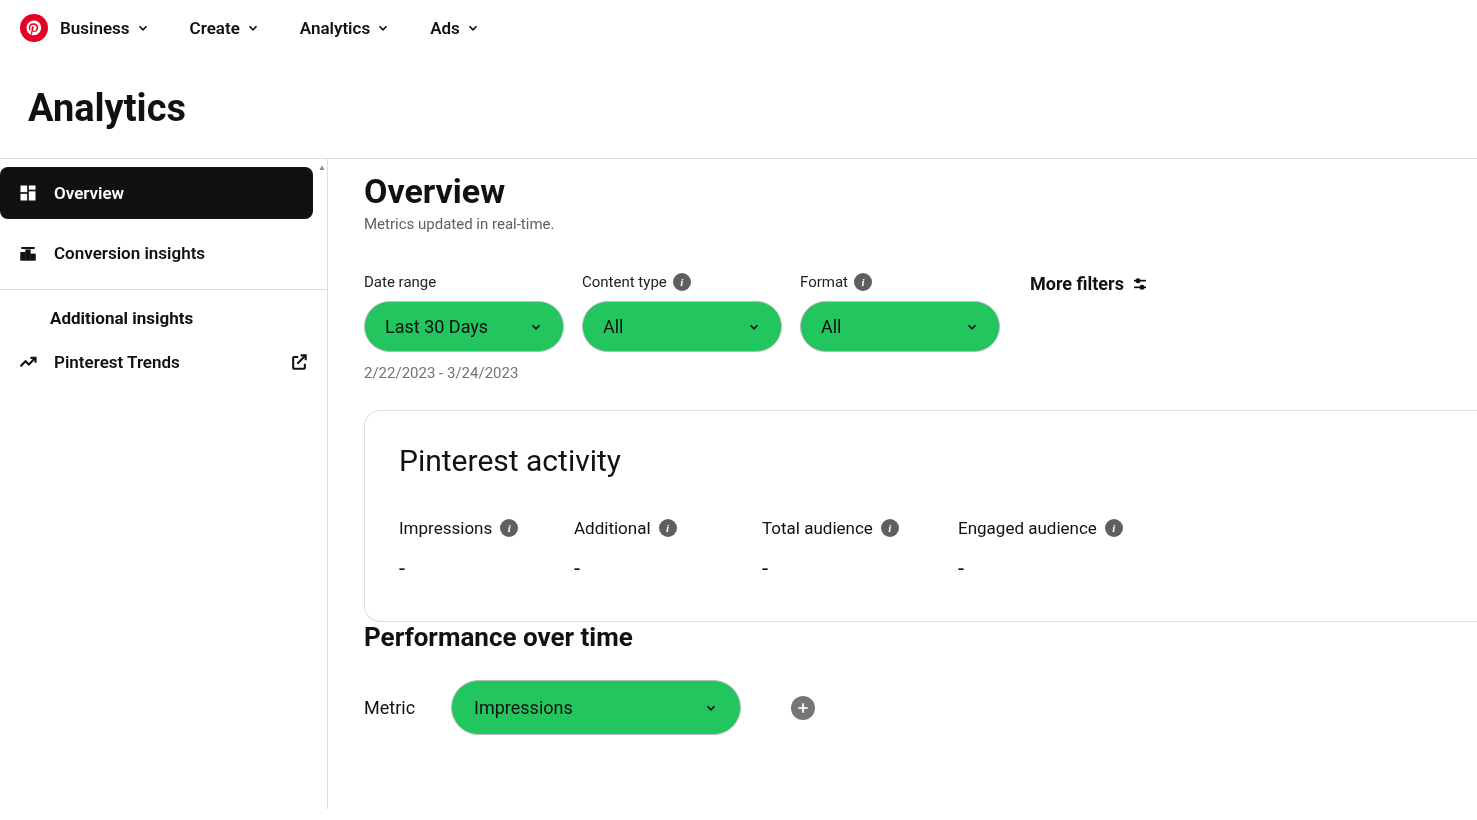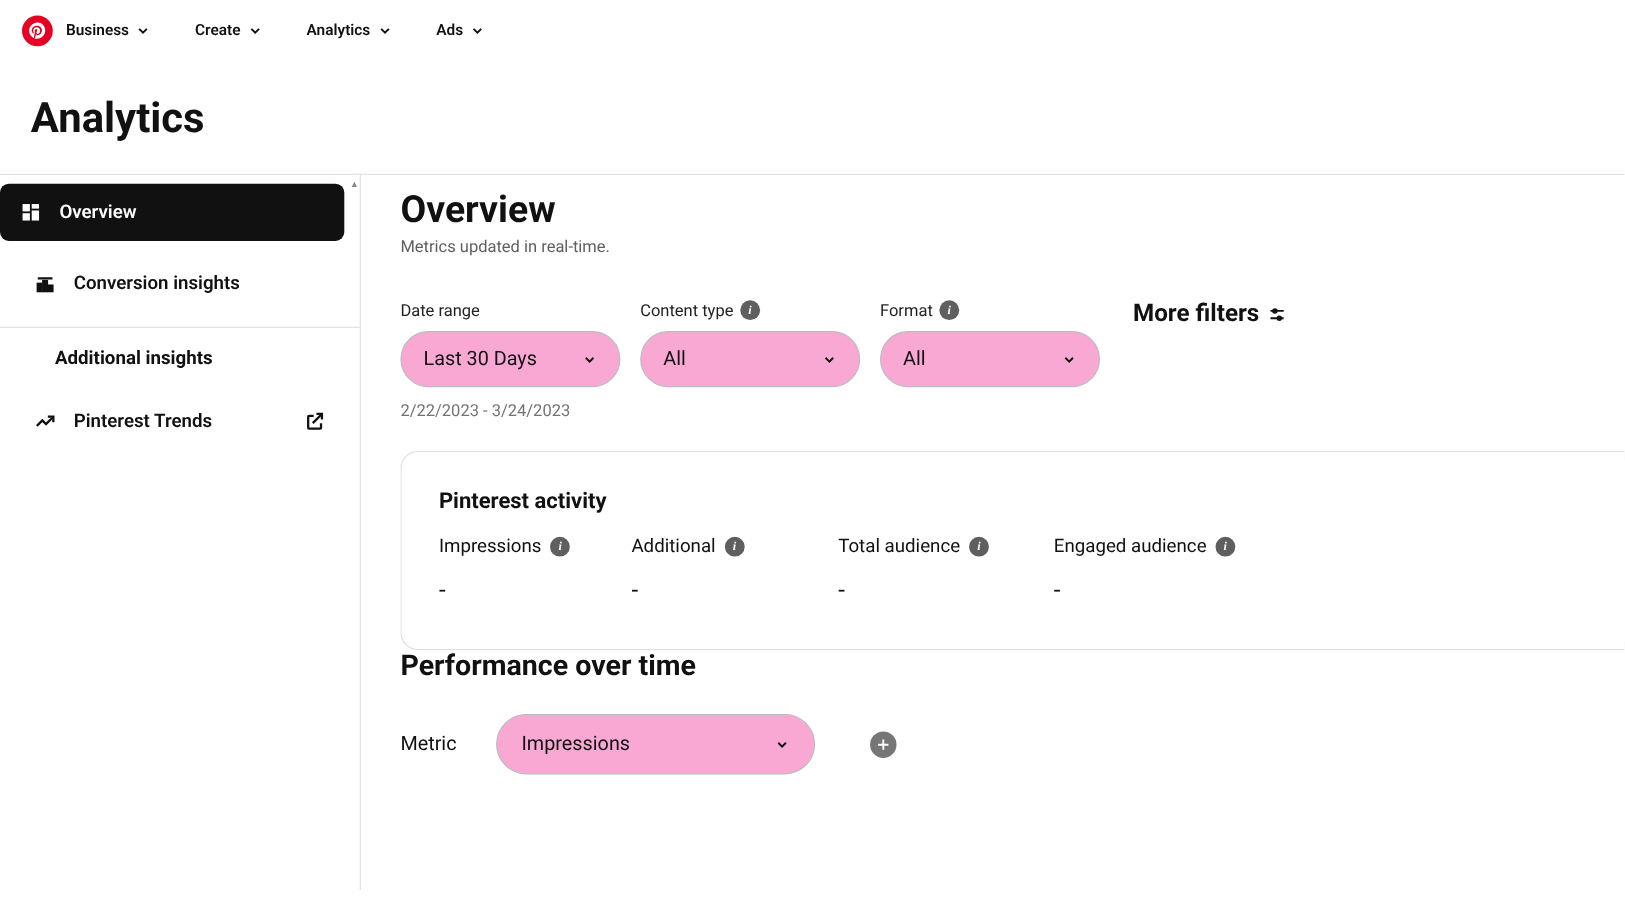--- a/index.html
+++ b/index.html
@@ -24,21 +24,21 @@
   display: flex;
   align-items: center;
   justify-content: center;
 }
 .logo-circle svg { width: 18px; height: 18px; }
 .nav-item {
   display: flex;
   align-items: center;
   gap: 6px;
   font-weight: 600;
-  font-size: 14px;
+  font-size: 17px;
   cursor: pointer;
 }
 .nav-item.first { margin-left: -28px; }
 .chev { width: 14px; height: 14px; }
 .page-title {
   font-size: 38px;
   font-weight: 700;
   padding: 30px 0 28px 28px;
 }
 .bottom-line {
@@ -61,21 +61,21 @@
   font-size: 8px;
 }
 .side-item {
   display: flex;
   align-items: center;
   gap: 16px;
   padding: 16px 18px;
   font-size: 17px;
   font-weight: 600;
   cursor: pointer;
-  margin: 13px;
+  margin: 0;
 }
 .side-item.active {
   background: #111;
   color: #fff;
   border-radius: 8px;
   margin: 8px 14px 8px 0;
   padding-left: 18px;
 }
 .side-item .icon { width: 20px; height: 20px; flex-shrink: 0; display:flex; align-items:center; justify-content:center; }
 .side-item .spacer { flex: 1; }
@@ -133,52 +133,52 @@
 }
 .pill {
   border: 1px solid #bbb;
   border-radius: 28px;
   padding: 14px 20px;
   font-size: 18px;
   display: flex;
   align-items: center;
   justify-content: space-between;
   cursor: pointer;
-  background: #f9a8d4;
+  background: #22c55e;
 }
 .pill.w1 { width: 200px; }
 .pill.w2 { width: 200px; }
 .pill.w3 { width: 200px; }
 .pill.metric { width: 290px; padding: 16px 22px; }
 .more-filters {
   display: flex;
   align-items: center;
   gap: 8px;
-  font-size: 22px;
+  font-size: 18px;
   font-weight: 700;
   padding-bottom: 14px;
   cursor: pointer;
   margin-left: 12px;
 }
 .date-under {
   color: #737373;
   font-size: 15px;
   margin-top: 12px;
 }
 .card {
   margin-top: 28px;
   border: 1px solid #ddd;
   border-right: none;
   border-radius: 16px 0 0 16px;
   padding: 32px 34px 40px 34px;
 }
 .card-title {
-  font-size: 20px;
-  font-weight: 700;
-  margin-bottom: 20px;
+  font-size: 30px;
+  font-weight: 400;
+  margin-bottom: 40px;
 }
 .metrics-row {
   display: flex;
 }
 .metric-block { display: flex; flex-direction: column; gap: 18px; }
 .metric-block.m0 { width: 175px; }
 .metric-block.m1 { width: 188px; }
 .metric-block.m2 { width: 196px; }
 .metric-block.m3 { width: 200px; }
 .metric-label {

